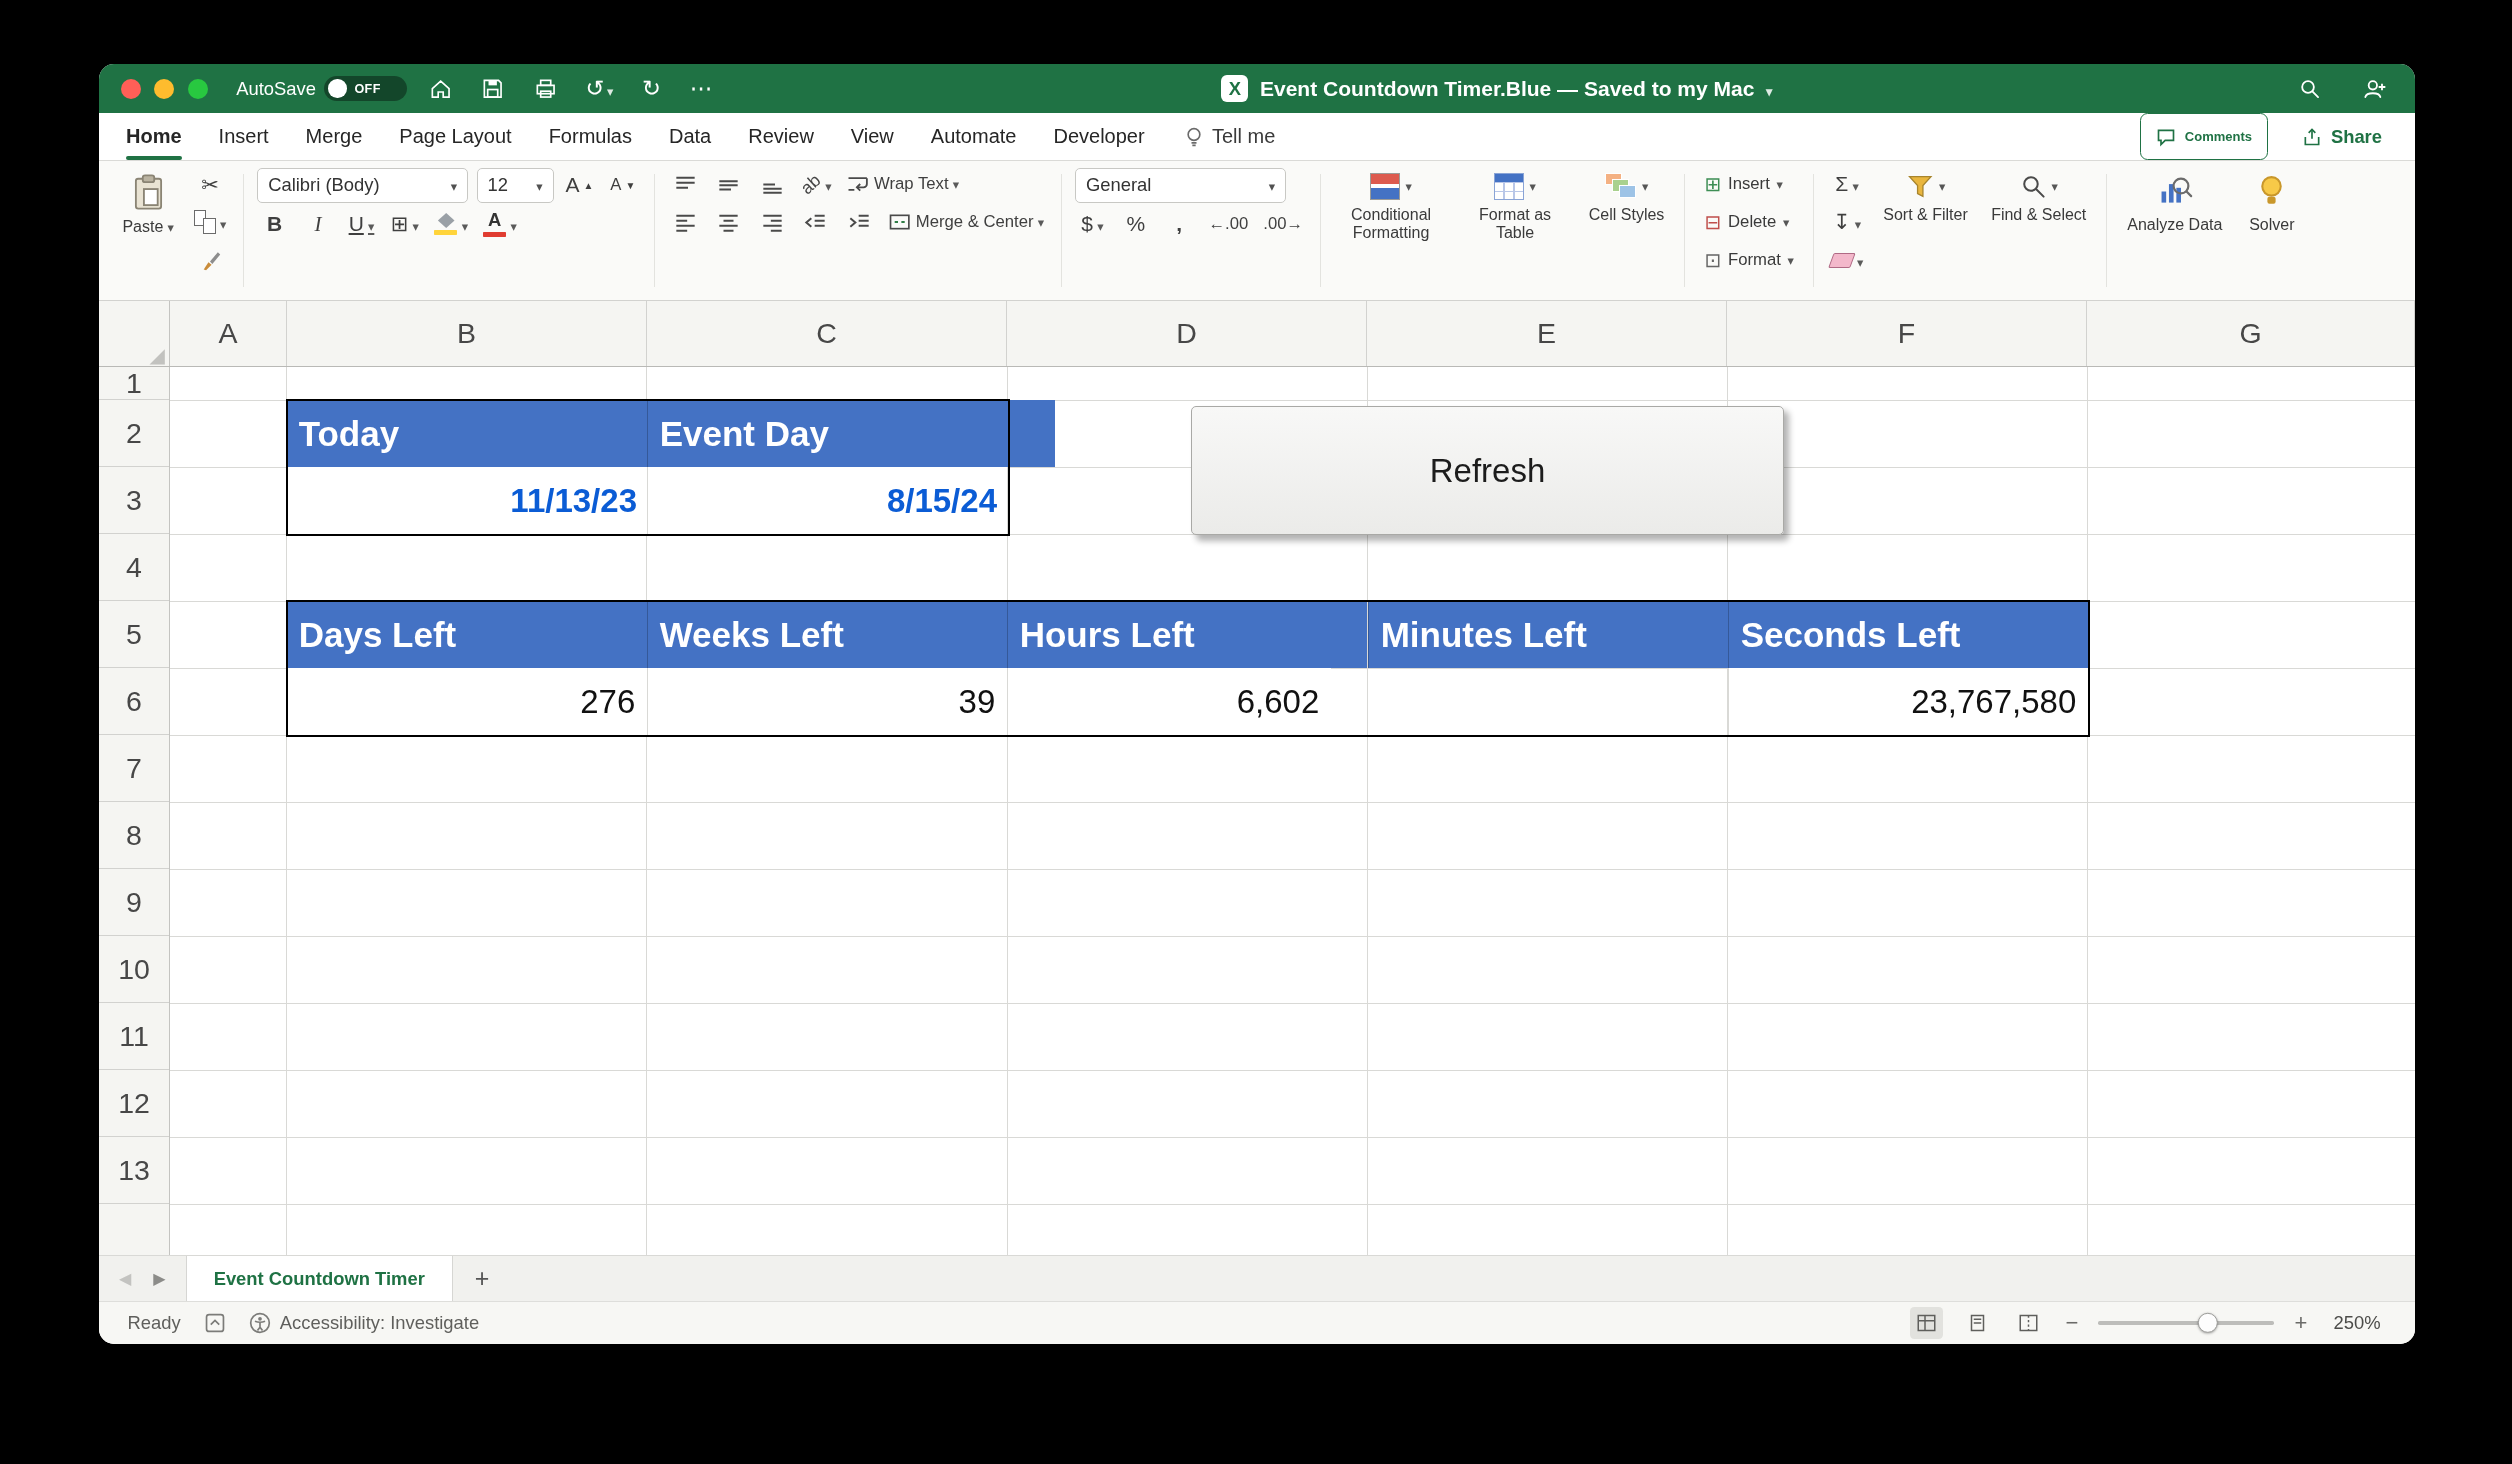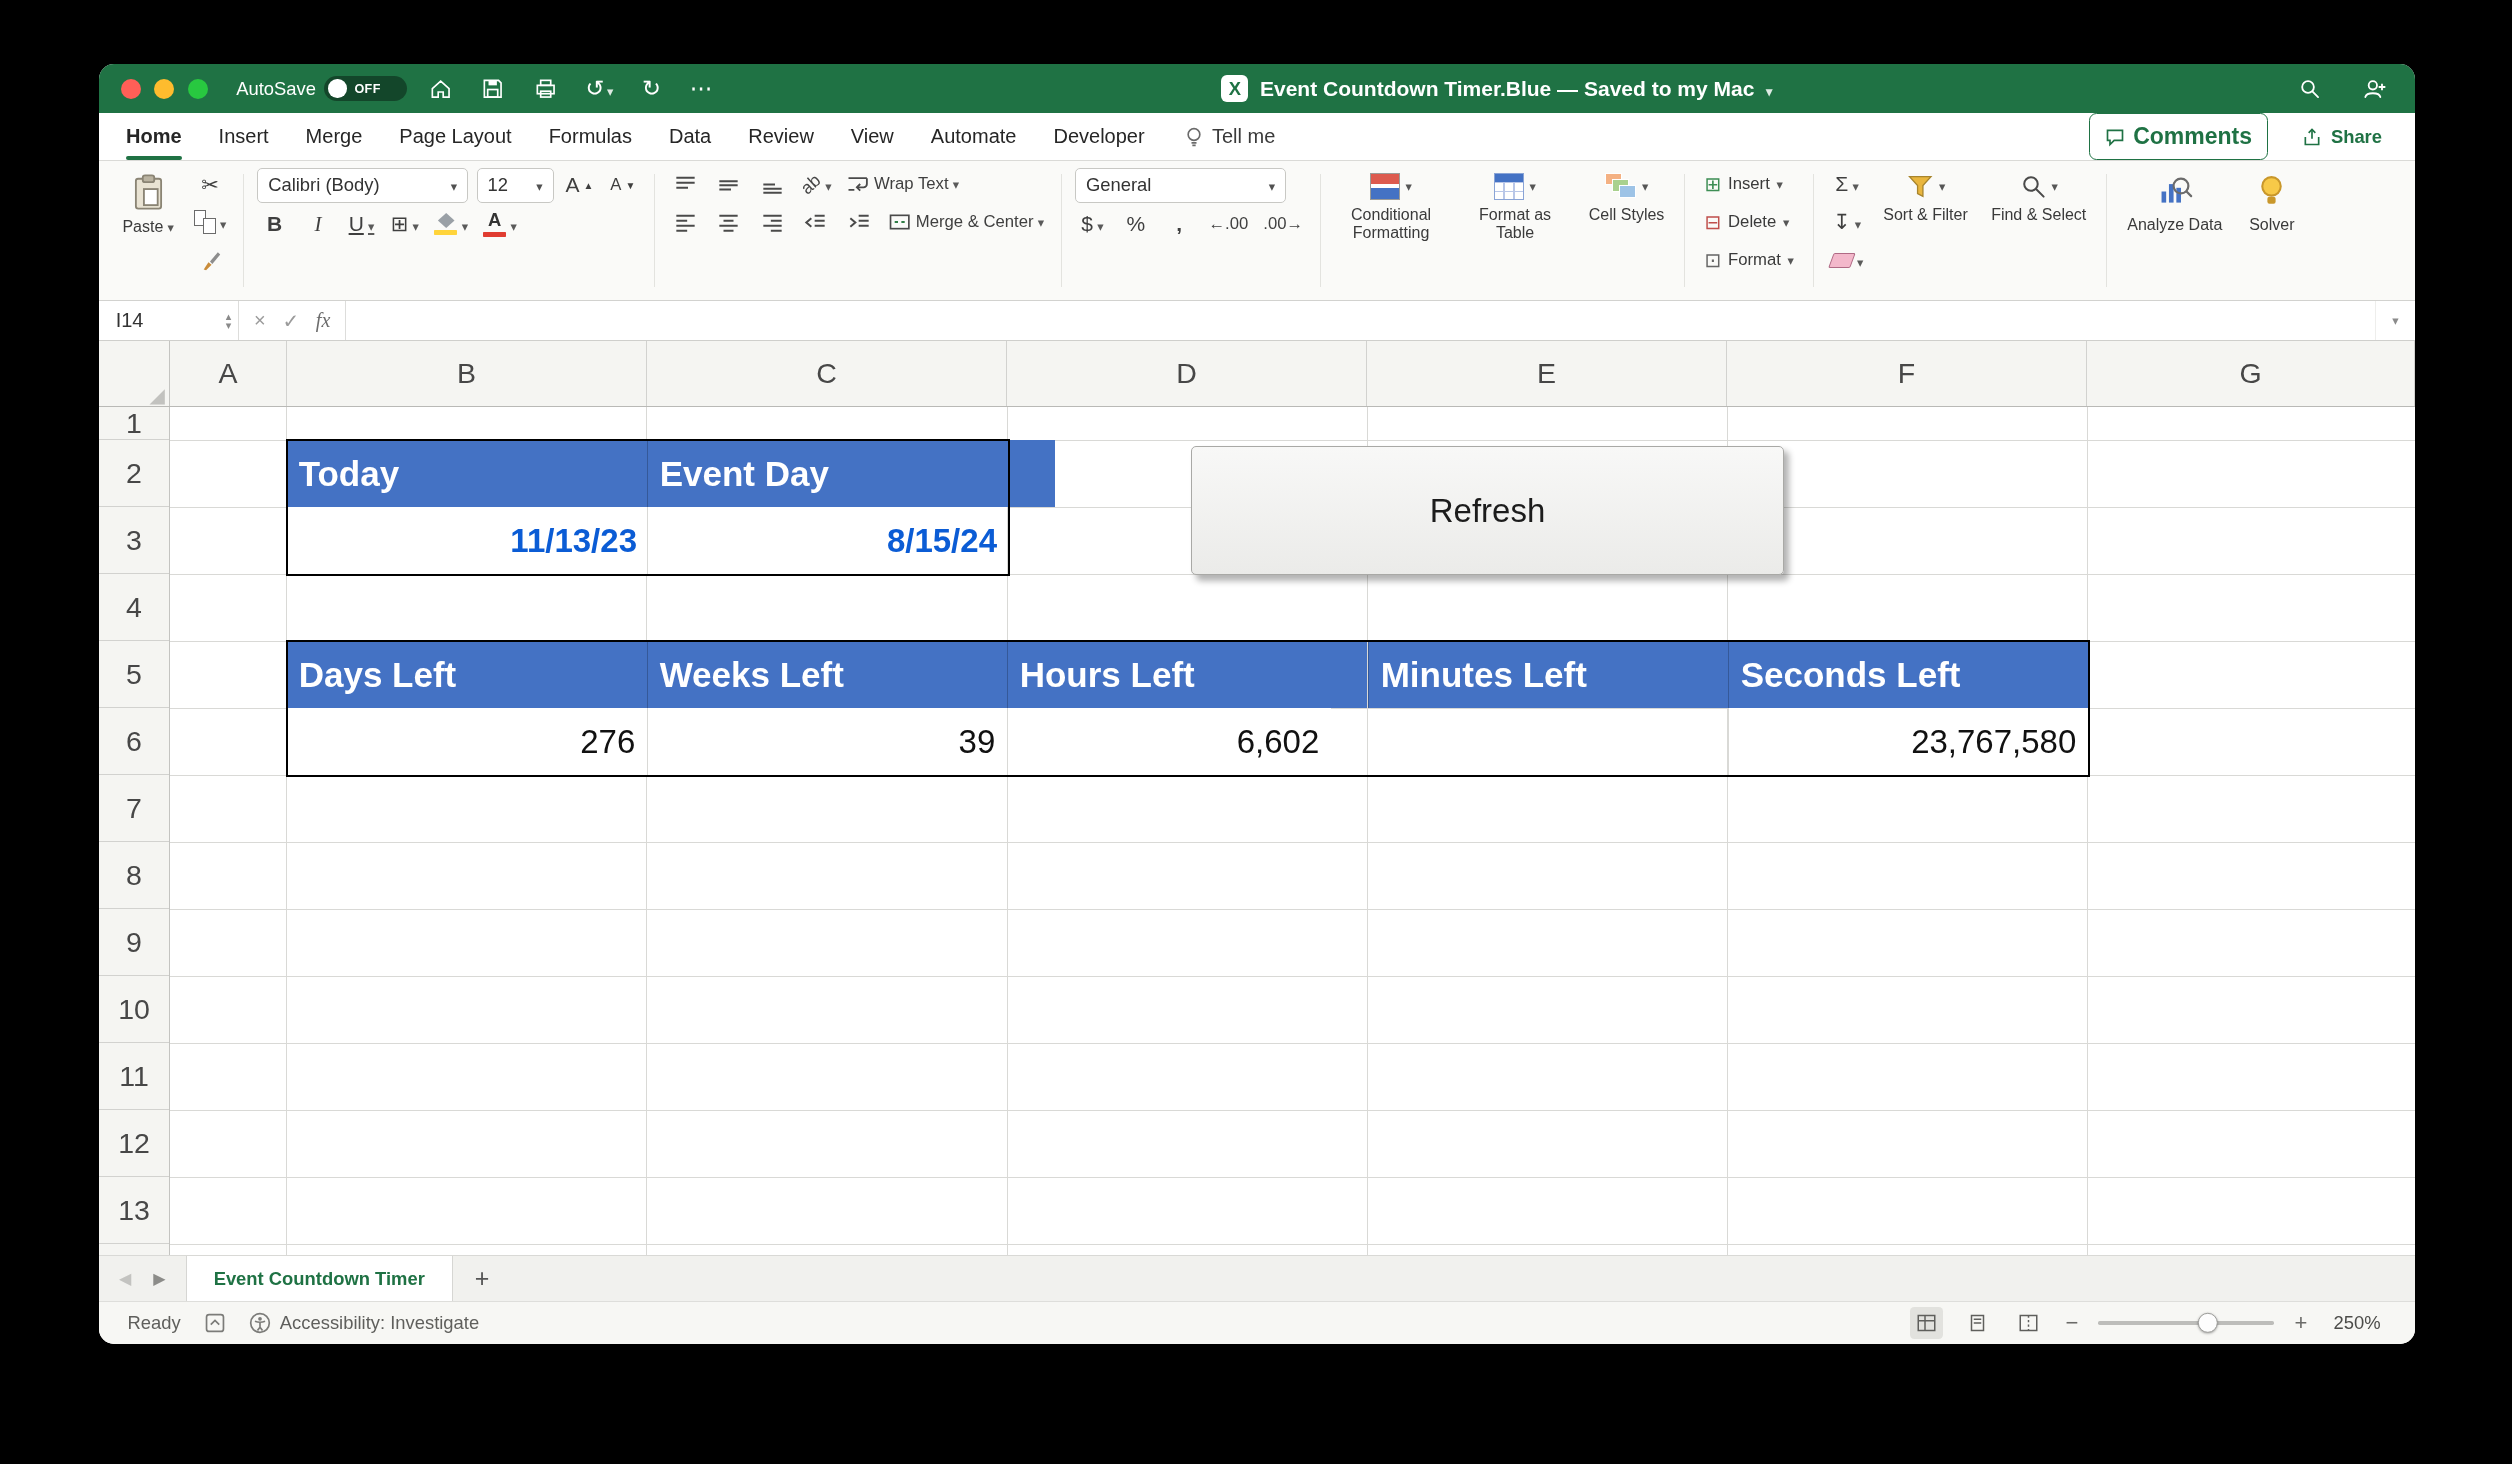--- a/index.html
+++ b/index.html
@@ -25,21 +25,21 @@
   .titlebar .dd::after{color:#fff}
 
   
   .tabsrow{height:47px;background:#fff;border-bottom:0.8px solid #dadad7;display:flex;padding:0 27px;gap:0;flex:0 0 auto}
   .tabslist{display:flex;align-items:stretch;gap:37px;height:100%}
   .tab{position:relative;display:flex;align-items:center;font-size:20px;color:#262626;height:100%;white-space:nowrap}
   .tab.active{font-weight:700}
   .tab.active::after{content:"";position:absolute;left:0;right:0;bottom:0;height:4.2px;background:#1f7244;border-radius:2.5px}
   .tellme{display:flex;align-items:center;gap:8.4px;font-size:20px;color:#3a3a3a;margin-left:39px}
   .tabspacer{flex:1}
-  .commentsbtn{display:flex;align-items:center;gap:8.4px;border:1.7px solid #1f7244;border-radius:7.5px;padding:5.9px 15px;color:#1f7244;font-size:23px;font-weight:700;background:#fff}
+  .commentsbtn{display:flex;align-items:center;gap:8.4px;border:1.7px solid #1f7244;border-radius:7.5px;padding:5.9px 15px;color:#1f7244;font-size:13px;font-weight:700;background:#fff}
   .sharebtn{display:flex;align-items:center;gap:8.4px;color:#1f7244;font-size:18.4px;font-weight:700;background:none;border:none;margin-left:28.5px}
 
   
   .ribbon{height:126px;background:#fafaf8;border-bottom:0.8px solid #d2d2cf;display:flex;align-items:stretch;padding:6.7px 16.7px;gap:13.4px;flex:0 0 auto;overflow:hidden}
   .rdiv{width:0.8px;background:#e3e3df;margin:6.7px 0;flex:0 0 auto}
   .rgroup{display:flex;gap:10px;align-items:flex-start;flex:0 0 auto}
   .rcol{display:flex;flex-direction:column;gap:5px}
   .rrow{display:flex;align-items:center;gap:8.4px}
   .bigbtn{display:flex;flex-direction:column;align-items:center;gap:5.9px;padding:5px 6.7px;border:none;background:none;
           font-size:16px;color:#3a3a3a;line-height:1.18;text-align:center;max-width:114px}
@@ -568,38 +568,20 @@
       <svg class="ic" width="33" height="37" viewBox="0 0 32 36">
           <circle cx="16" cy="13" r="9" fill="#f7c948" stroke="#c9972b" stroke-width="2"></circle>
           <rect x="12" y="23" width="8" height="7" rx="2" fill="#c9972b"></rect>
         </svg>
       <span class="lbl">
           <span>Solver</span>
         </span>
     </button>
   </div>
 
-  <div class="formulabar">
-    <div class="namebox">
-      <span>I14</span>
-      <span class="spinner">
-        <span>▴</span>
-        <span>▾</span>
-      </span>
-    </div>
-    <div class="fbicons">
-      <span>×</span>
-      <span>✓</span>
-      <span class="fbfx">fx</span>
-    </div>
-    <input class="fbinput" value="" style="">
-    <div class="fbexpand">
-        <span class="dd"></span>
-      </div>
-  </div>
 
   <div class="gridwrap">
     <div class="gridtop">
       <div class="corner">
           <span class="tri">◢</span>
         </div>
       <div class="colsrow">
           <div class="colh" style="width: 117px;">A</div>
           <div class="colh" style="width: 360px;">B</div>
           <div class="colh" style="width: 360px;">C</div>

